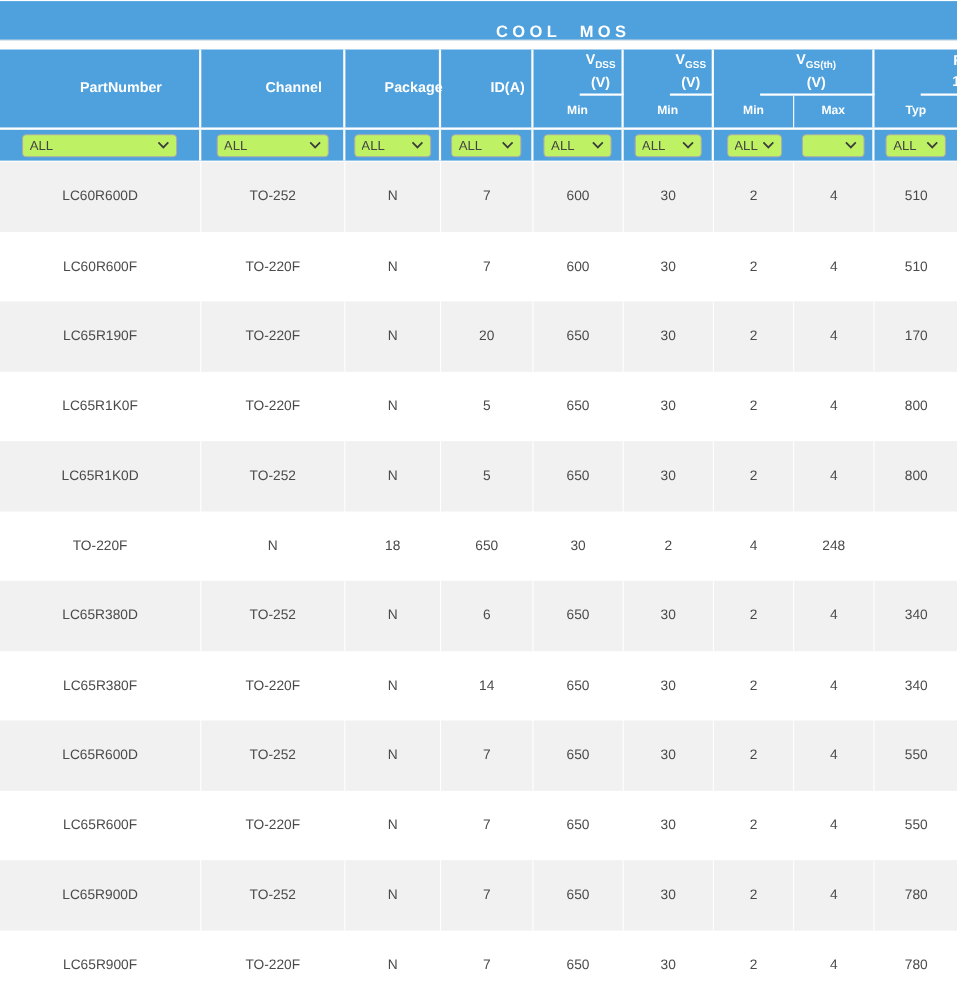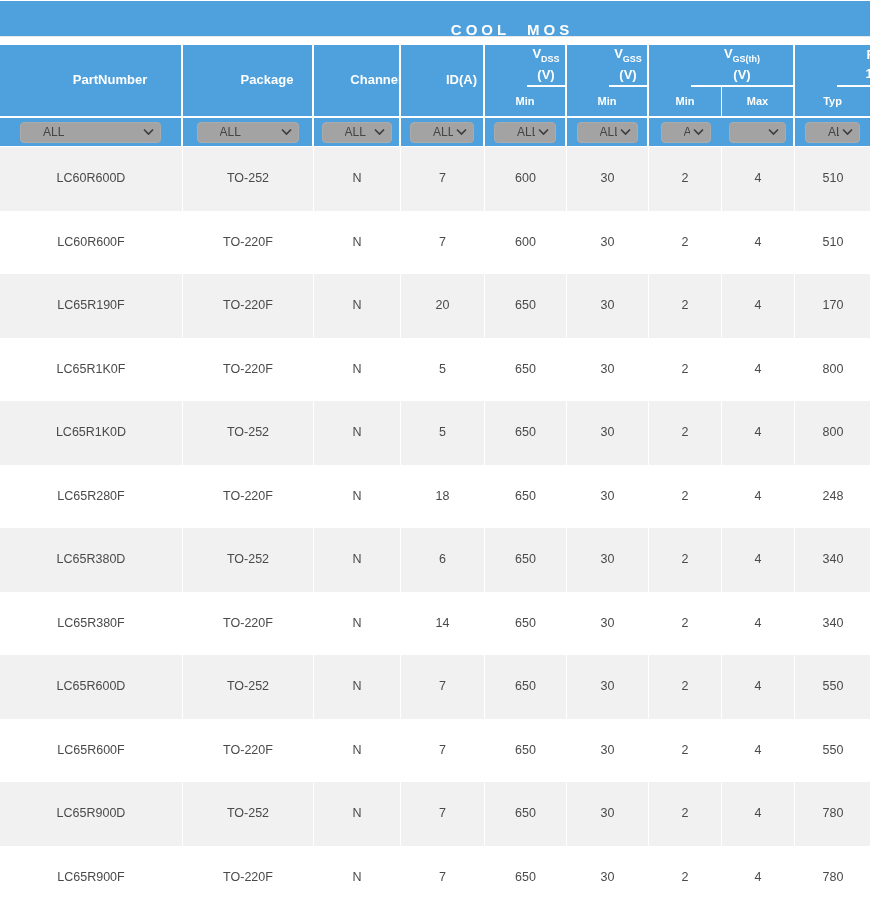--- a/index.html
+++ b/index.html
@@ -48,22 +48,22 @@
   .fgrid { height:30px; border-top:2px solid #ffffff; background:#4ea1dc; }
   .fcell {
     border-right:2px solid #ffffff;
     display:flex; align-items:center; justify-content:center;
   }
   .fcell.nobr { border-right:0; }
   .selwrap { position:relative; height:21px; }
   .selwrap select {
     width:100%; height:100%;
     appearance:none; -webkit-appearance:none; -moz-appearance:none;
-    border:1px solid #ababab; border-radius:4px; background:#a3a3a3;
-    color:#444444; font-size:12px; padding:0 20px 0 22px;
+    border:1px solid #ababab; border-radius:4px; background:#bef264;
+    color:#444444; font-size:12px; padding:0 20px 0 6px;
     font-family:"Liberation Sans", sans-serif; outline:none;
   }
   .chev {
     position:absolute; right:7px; top:50%; transform:translateY(-50%);
     pointer-events:none; display:flex; align-items:center;
   }
   .w141{width:141px}.w102{width:102px}.w70{width:70px}.w64{width:64px}
   .w62{width:62px}.w61{width:61px}.w50{width:50px}.w57{width:57px}.w55{width:55px}
 
   
@@ -81,24 +81,24 @@
     <div class="title-bar">
       <span class="title-text">COOL MOS</span>
     </div>
     <div class="gap"></div>
 
     <div class="hgrid">
       <div class="hcell span2">
           <span>PartNumber</span>
         </div>
       <div class="hcell span2">
+          <span>Channel</span>
+        </div>
+      <div class="hcell span2">
           <span>Package</span>
-        </div>
-      <div class="hcell span2">
-          <span>Channel</span>
         </div>
       <div class="hcell span2">
           <span>ID(A)</span>
         </div>
 
       <div class="hcell tier1">
         <span><span>V</span><sub class="subtxt">DSS</sub></span>
         <span>(V)</span>
       </div>
       <div class="hcell tier1">
@@ -266,21 +266,20 @@
           <div class="tcell">TO-252</div>
           <div class="tcell">N</div>
           <div class="tcell">5</div>
           <div class="tcell">650</div>
           <div class="tcell">30</div>
           <div class="tcell">2</div>
           <div class="tcell">4</div>
           <div class="tcell">800</div>
         </div>
         <div class="trow">
-          <div class="tcell">LC65R280F</div>
           <div class="tcell">TO-220F</div>
           <div class="tcell">N</div>
           <div class="tcell">18</div>
           <div class="tcell">650</div>
           <div class="tcell">30</div>
           <div class="tcell">2</div>
           <div class="tcell">4</div>
           <div class="tcell">248</div>
         </div>
         <div class="trow alt">

